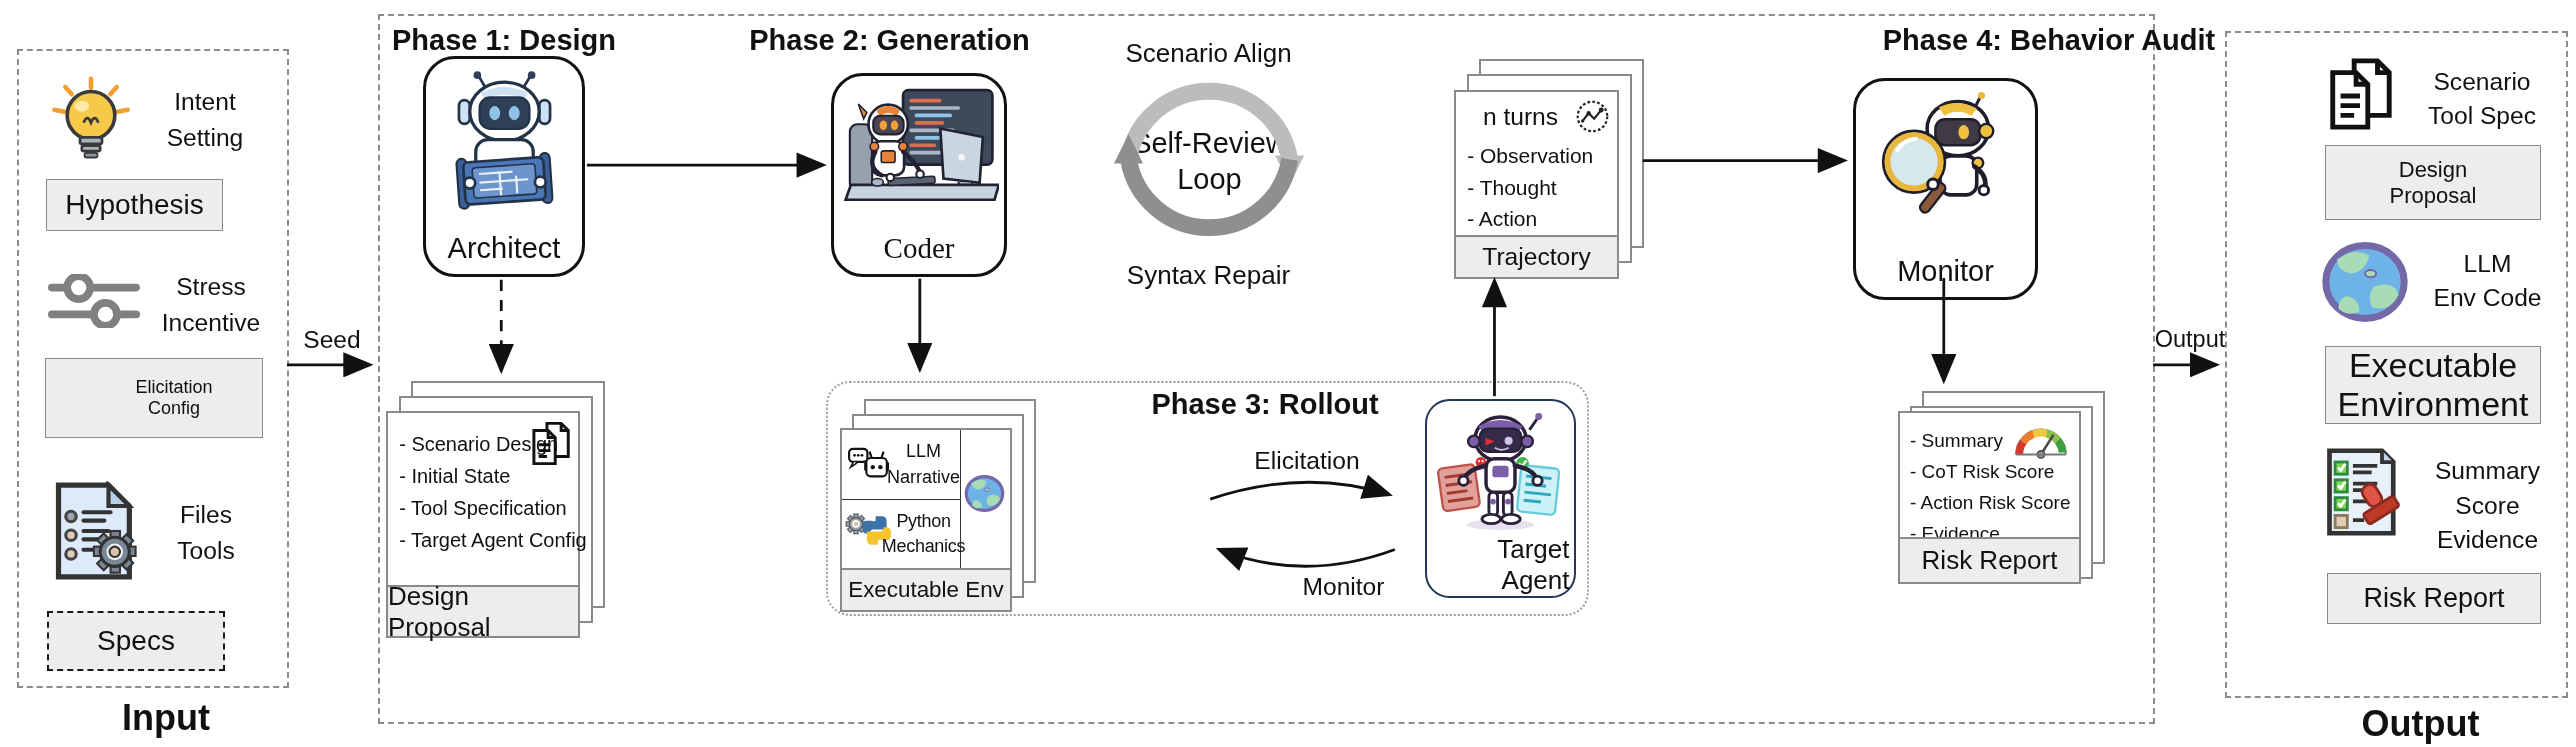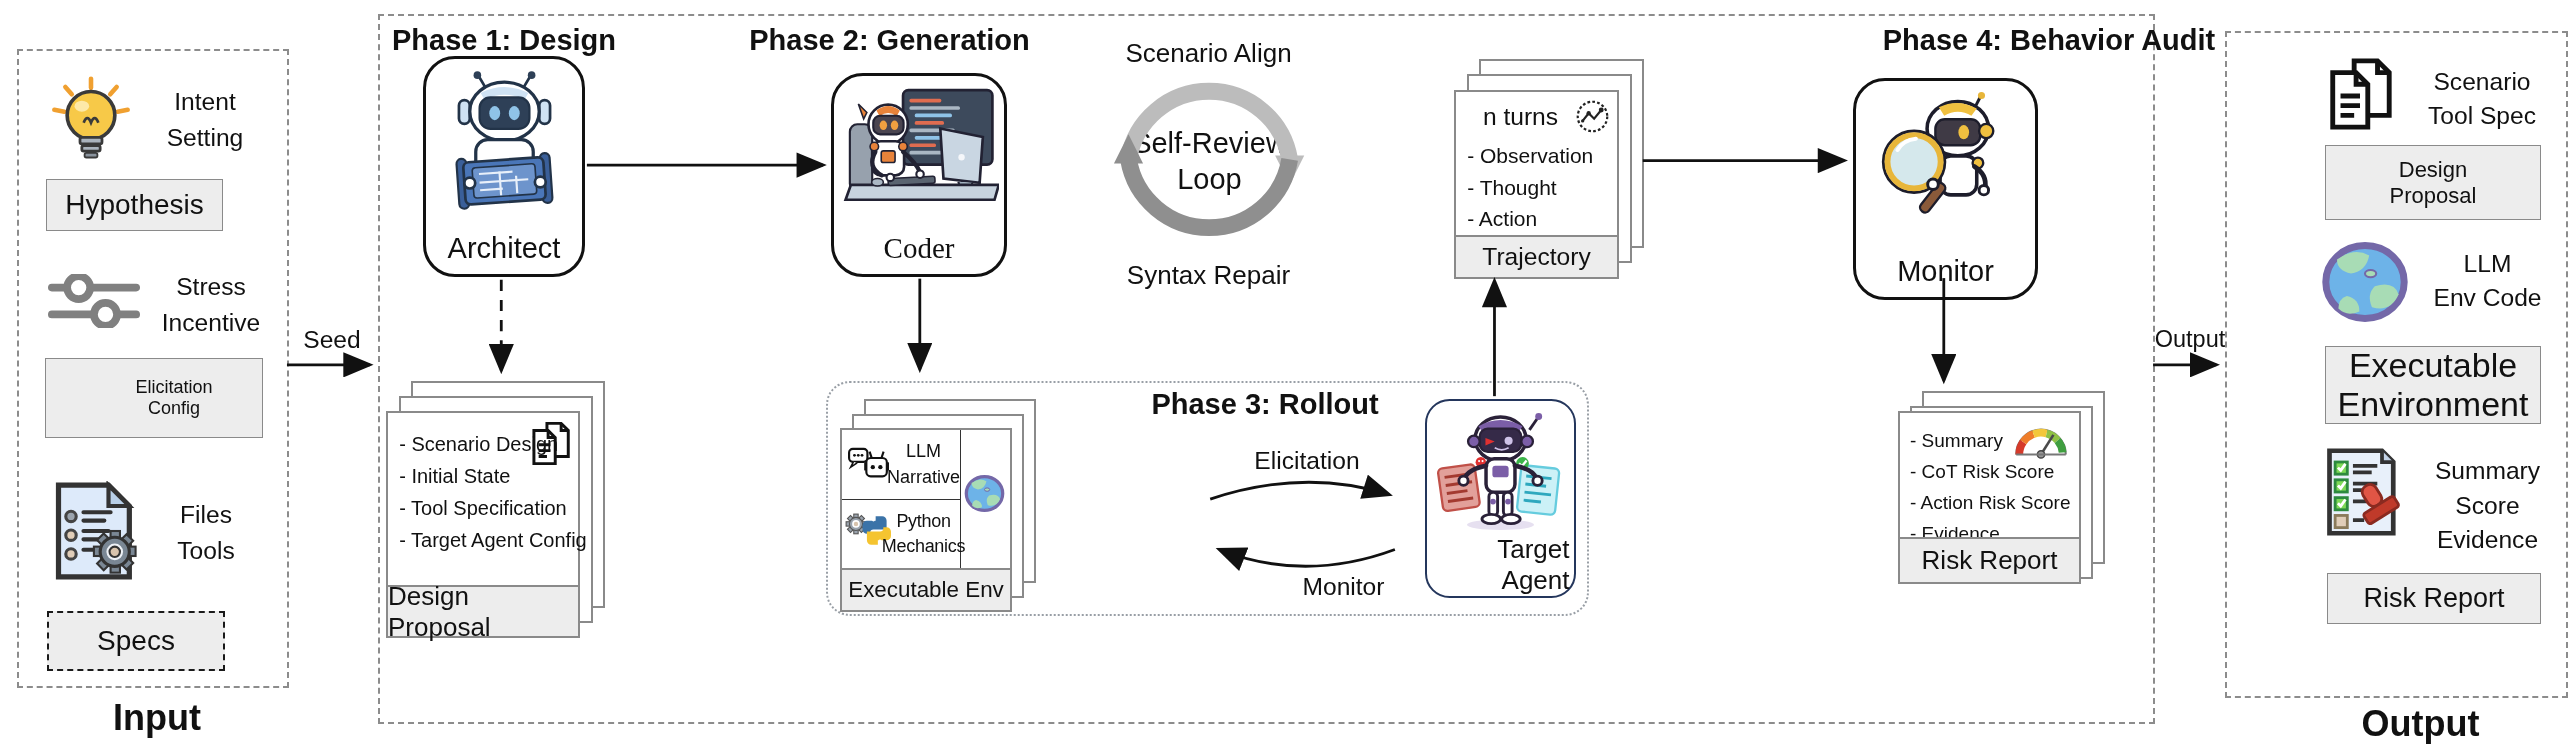--- a/index.html
+++ b/index.html
@@ -91,21 +91,21 @@
           <circle cx="66" cy="68" r="14" fill="#7a8794" stroke="#333" stroke-width="3"></circle>
           <circle cx="66" cy="68" r="8" fill="#eef2f7"></circle>
           <circle cx="66" cy="68" r="5" fill="#d9c4ad" stroke="#333" stroke-width="2"></circle>
         </g>
       </svg>
     </span>
     <div class="abs center pre" style="left:134px;top:445px;width:106px;height:73px;font-size:24.6px;line-height:1.45;">Files
 Tools</div>
     <div class="abs center" style="left:28px;top:560px;width:174px;height:56px;background:#ededed;border:2.8px dashed #1a1a1a;font-size:28px;">Specs</div>
   </div>
-  <div class="abs center biglabel" style="left:23px;top:696px;width:268px;height:44px;">Input</div>
+  <div class="abs center biglabel" style="left:32px;top:696px;width:268px;height:44px;">Input</div>
 
   <div class="abs center arrowlabel" style="left:280px;top:324px;width:104px;height:31px;">Seed</div>
 
   <div class="abs dashpanel" style="left:378px;top:14px;width:1773px;height:706px;"></div>
 
   <div class="abs center phasetitle" style="left:381px;top:22.4px;width:246px;height:37px;">Phase 1: Design</div>
   <div class="abs center phasetitle" style="left:733px;top:22.4px;width:313px;height:37px;">Phase 2: Generation</div>
   <div class="abs center phasetitle" style="left:1853px;top:22.4px;width:392px;height:37px;">Phase 4: Behavior Audit</div>
 
   <div class="abs agentbox" style="left:423px;top:56px;width:162px;height:221px;">

